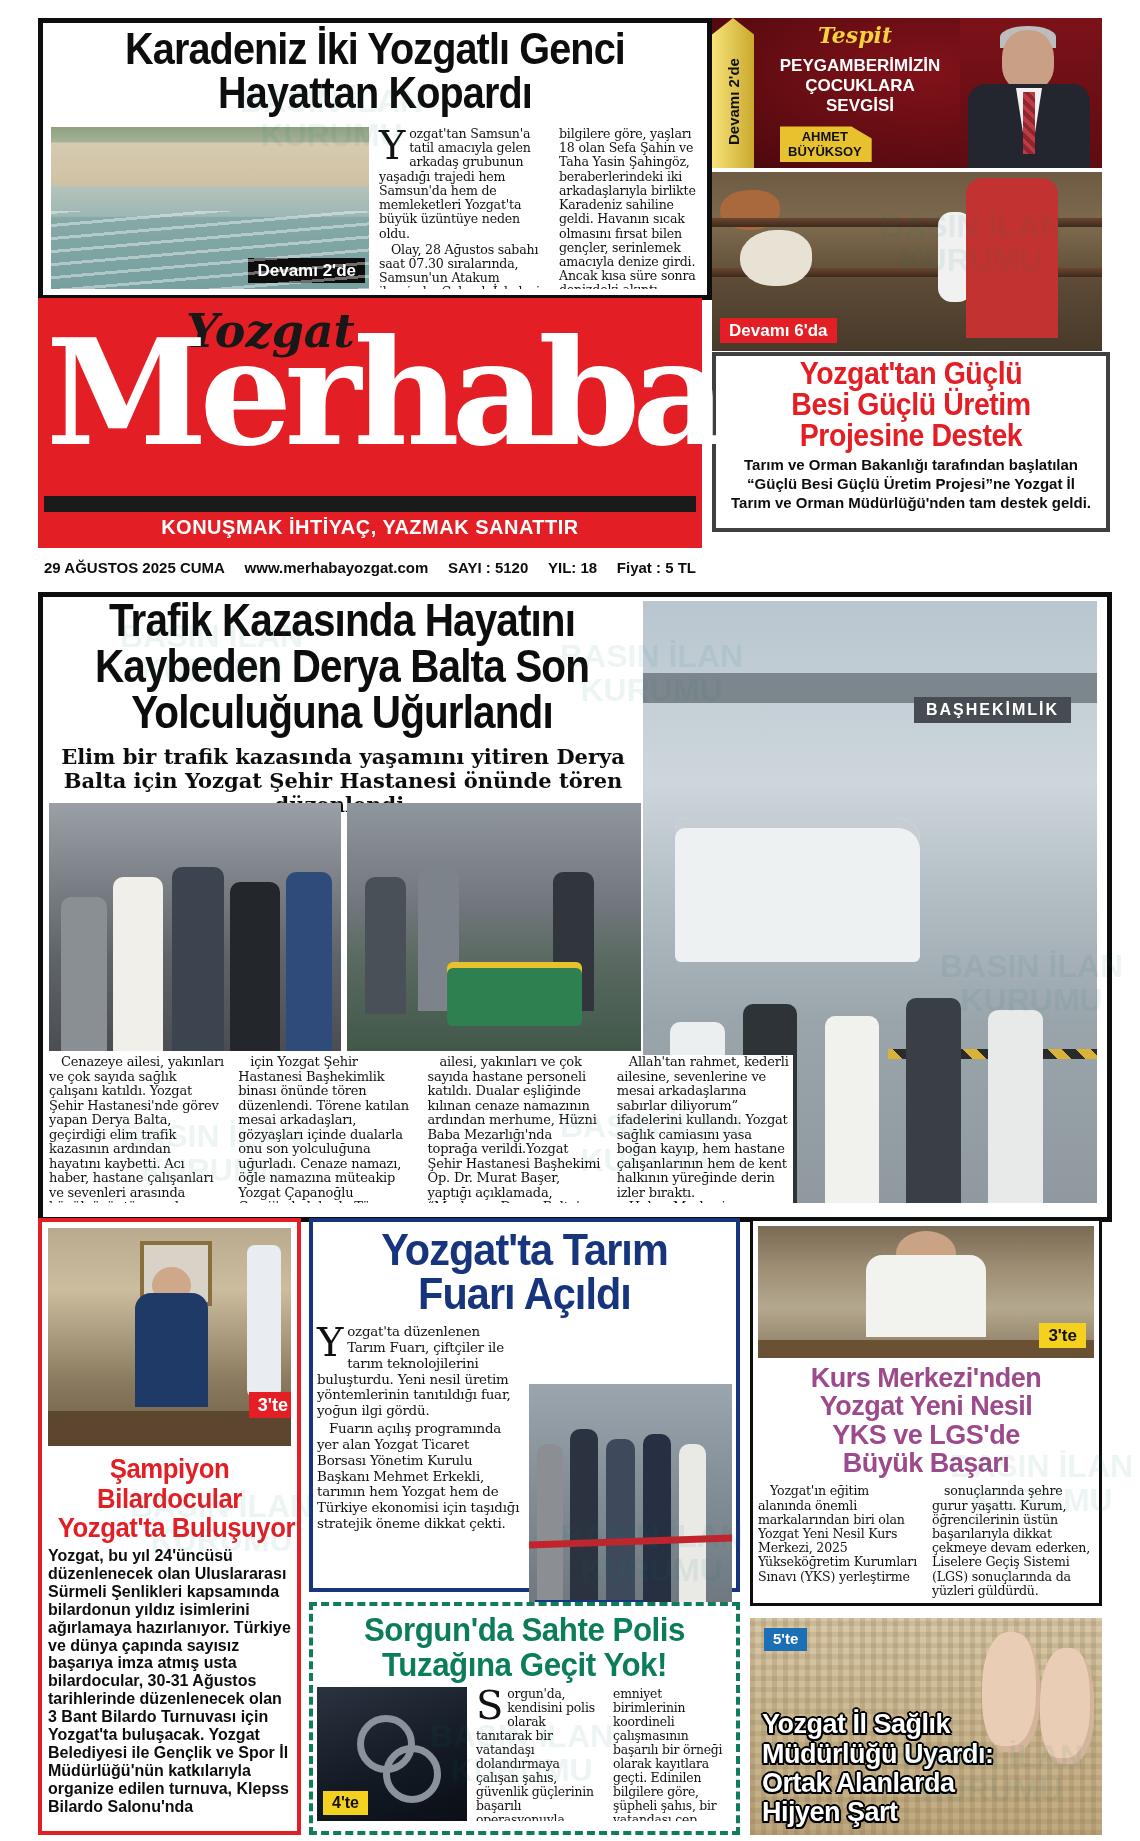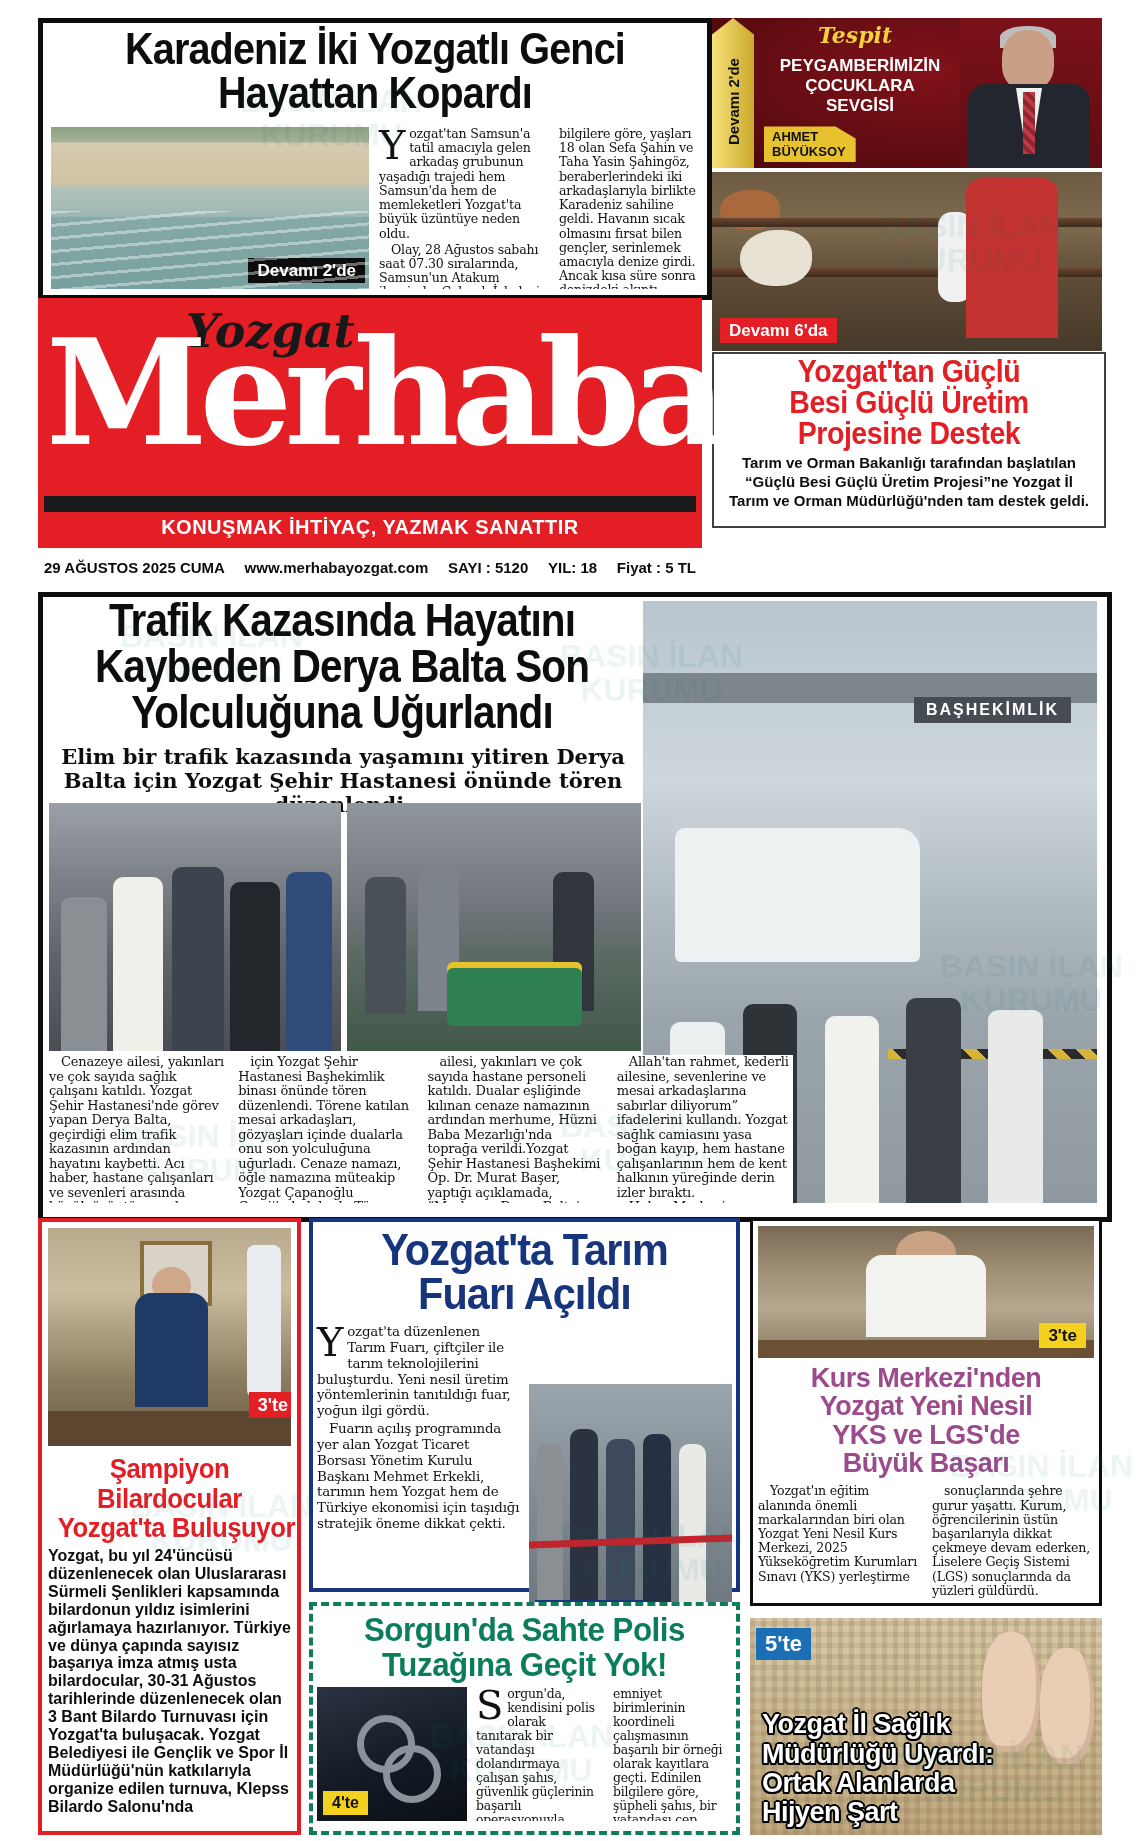--- a/index.html
+++ b/index.html
@@ -34,41 +34,41 @@
   
   .tespit{position:absolute;left:712px;top:18px;width:390px;height:150px;display:flex;
           background:radial-gradient(ellipse at 55% 35%,#82121a 0%,#5a0b10 70%,#46070b 100%);}
   .tespit-strip{width:42px;flex:none;background:linear-gradient(90deg,#f7e27a,#caa92c);
           clip-path:polygon(50% 0,100% 11%,100% 100%,0 100%,0 11%);position:relative;}
   .tespit-strip-text{position:absolute;left:0;right:0;top:22px;bottom:4px;display:flex;align-items:center;justify-content:center;
           writing-mode:vertical-rl;transform:rotate(180deg);font-weight:800;font-size:15px;color:#111;}
   .tespit-mid{flex:1;position:relative;padding:4px 2px 4px 8px;}
   .tespit-kicker{font-family:"DejaVu Serif",serif;font-style:italic;font-weight:bold;font-size:22px;color:#f3d23e;margin-left:56px;}
   .tespit-title{margin-top:8px;text-align:center;color:#fff;font-weight:800;font-size:17px;line-height:1.18;}
-  .tespit-badge{position:absolute;left:10px;bottom:6px;background:#e8c22e;color:#111;font-weight:800;font-size:13px;
-          line-height:1.1;padding:4px 10px 3px 8px;clip-path:polygon(0 0,78% 0,100% 34%,100% 100%,0 100%);}
+  .tespit-badge{position:absolute;left:26px;bottom:6px;background:#e8c22e;color:#111;font-weight:800;font-size:13px;
+          line-height:1.1;padding:4px 10px 3px 8px;clip-path:polygon(0 0,78% 0,100% 34%,100% 100%,0 100%);text-align:center;}
   .tespit-photo{width:142px;flex:none;position:relative;background:linear-gradient(180deg,#7c1219 0%,#5e0c12 100%);}
   .tp-head{position:absolute;left:42px;top:12px;width:52px;height:60px;background:#c9a086;border-radius:46% 46% 40% 40%;}
   .tp-hair{position:absolute;left:40px;top:8px;width:56px;height:22px;background:#bdbdbd;border-radius:50% 50% 0 0;}
   .tp-suit{position:absolute;left:8px;top:66px;width:122px;height:84px;background:#23262e;border-radius:18px 18px 0 0;}
   .tp-shirt{position:absolute;left:56px;top:70px;width:26px;height:50px;background:#f2f2f2;clip-path:polygon(0 0,100% 0,70% 100%,30% 100%);}
   .tp-tie{position:absolute;left:63px;top:74px;width:12px;height:62px;background:repeating-linear-gradient(45deg,#c03a45 0 4px,#8e2630 4px 8px);}
 
   
   .ph-cattle{position:absolute;left:712px;top:172px;width:390px;height:179px;
           background:linear-gradient(180deg,#6e5b43 0%,#7d6a4e 30%,#5c4a35 62%,#473a2a 100%);}
   .rail{position:absolute;left:0;right:0;height:9px;background:linear-gradient(180deg,#6a4630,#3f2a1c);}
   .cow{position:absolute;left:28px;top:58px;width:72px;height:56px;background:#e8e2d4;border-radius:50% 42% 46% 46%;}
   .cow2{position:absolute;left:8px;top:18px;width:60px;height:40px;background:#a9693c;border-radius:50% 42% 46% 46%;}
   .vest{position:absolute;right:44px;top:6px;width:92px;height:160px;background:#c23230;border-radius:16px 16px 0 0;}
   .vest-arm{position:absolute;right:130px;top:40px;width:34px;height:90px;background:#f1f1f1;border-radius:14px;}
   .lbl-red{background:#e31e24;color:#fff;left:8px;bottom:8px;font-size:17px;}
 
   
-  .besi{position:absolute;left:712px;top:352px;width:390px;height:172px;border:2px solid #404040;background:#fff;}
+  .besi{position:absolute;left:712px;top:352px;width:390px;height:172px;border:4px solid #404040;background:#fff;}
   .besi-headline{margin-top:2px;text-align:center;color:#e31e24;font-weight:800;font-size:31px;line-height:1.0;letter-spacing:-.5px;}
   .besi-summary{margin-top:5px;padding:0 10px;text-align:center;font-weight:700;font-size:15px;line-height:1.25;color:#0d0d0d;}
 
   
   .masthead{position:absolute;left:38px;top:298px;width:664px;height:288px;}
   .mh-red{position:relative;height:250px;background:#e31e24;}
   .mh-city{position:absolute;left:148px;top:6px;font-family:"DejaVu Serif",serif;font-weight:bold;font-size:46px;color:#181818;letter-spacing:0;font-style:italic;}
   .mh-name{position:absolute;left:8px;top:22px;font-family:"DejaVu Serif",serif;font-weight:bold;font-size:146px;line-height:1;color:#fff;letter-spacing:-8px;}
   .mh-bar{position:absolute;left:6px;right:6px;top:198px;height:16px;background:#1a1a1a;}
   .mh-tagline{position:absolute;left:0;right:0;top:218px;text-align:center;color:#fff;font-weight:800;font-size:20px;letter-spacing:.5px;}
@@ -143,21 +143,21 @@
   .kurs-col{flex:1;}
   .kurs-col p{margin:0;text-indent:12px;}
 
   
   .hijyen{position:absolute;left:750px;top:1618px;width:352px;height:217px;
           background:linear-gradient(180deg,#d9c9a8 0%,#cdbb95 40%,#bfa87e 100%);}
   .hijyen::after{content:"";position:absolute;inset:0;
           background:repeating-linear-gradient(90deg,rgba(120,95,60,.18) 0 5px,transparent 5px 11px),
                      repeating-linear-gradient(0deg,rgba(120,95,60,.14) 0 5px,transparent 5px 11px);}
   .foot{position:absolute;background:#e9cdb4;border-radius:45% 45% 42% 42%;box-shadow:inset -4px -6px 0 rgba(150,110,80,.25);z-index:1;}
-  .lbl-5te{background:#1d6fb5;color:#fff;left:6px;top:10px;font-size:22px;z-index:3;}
+  .lbl-5te{background:#1d6fb5;color:#fff;left:14px;top:10px;font-size:15px;z-index:3;}
   .hijyen-headline{position:absolute;left:12px;bottom:8px;z-index:3;color:#fff;font-weight:800;font-size:27px;line-height:1.08;letter-spacing:-.5px;
       text-shadow:2px 0 0 #000,-2px 0 0 #000,0 2px 0 #000,0 -2px 0 #000,1.5px 1.5px 0 #000,-1.5px -1.5px 0 #000,1.5px -1.5px 0 #000,-1.5px 1.5px 0 #000;}
 </style>
 </head>
 <body>
 
 <div class="page">
 
   <div class="tl-box">
     <div class="tl-headline cond">

